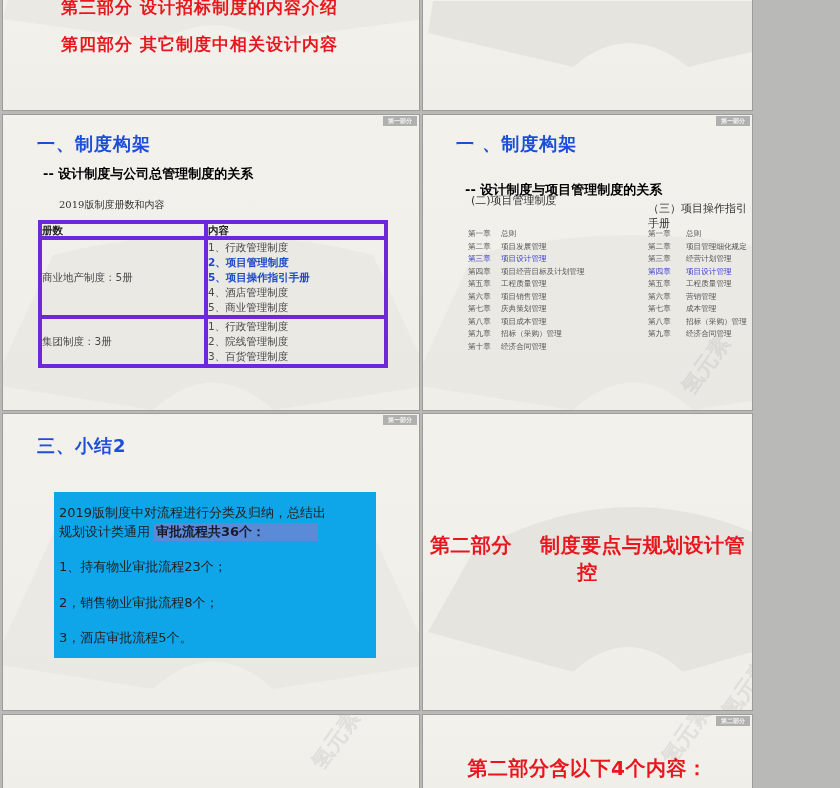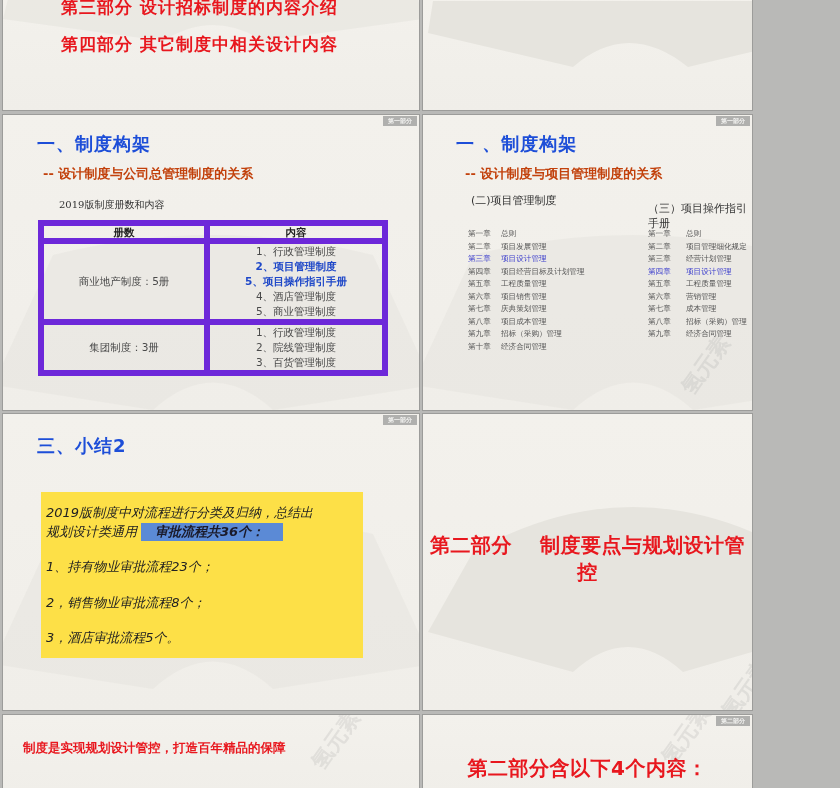--- a/index.html
+++ b/index.html
@@ -39,49 +39,48 @@
     background: #b0b0ae; color: #f4f4f2;
     font-size: 6px; line-height: 10px; padding: 0 5px;
     font-weight: bold;
   }
 
   .red { color: #e8171e; }
 
   .p1 { position: absolute; left: 58px; font-size: 17px; letter-spacing: 1px; font-weight: bold; }
 
   .h1 { position: absolute; font-size: 18px; font-weight: bold; color: #1d4ed8; letter-spacing: 1px; }
-  .h2 { position: absolute; font-size: 13px; font-weight: bold; color: #c2410c; }
+  .h2 { position: absolute; font-size: 13px; font-weight: bold; color: #000000; }
 
   .caption { position: absolute; font-family: "DejaVu Serif", "Liberation Serif", serif; font-size: 10px; color: #333; }
 
   table.rel {
     position: absolute; left: 35px; top: 105px; width: 350px;
     border-collapse: collapse; font-size: 10.5px; color: #4a4a4a;
   }
-  table.rel th, table.rel td { border: 6px solid #6d28d9; text-align: center; }
+  table.rel th, table.rel td { border: 4px solid #6d28d9; text-align: left; }
   table.rel th { font-weight: bold; color: #222; height: 14px; line-height: 12px; font-size: 10.5px; }
   table.rel td.l { width: 166px; }
   table.rel td.r div { line-height: 15px; }
   table.rel td.r .hl { color: #1f48c8; font-weight: bold; }
 
   .chapter-list { position: absolute; font-size: 7.6px; color: #555; line-height: 12.5px; }
   .chapter-list .row { white-space: nowrap; }
   .chapter-list .row .num { display: inline-block; width: 33px; }
   .chapter-list .row.hl { color: #3a3ccc; }
   .col-title { position: absolute; font-size: 11px; color: #333; }
 
   .summary-box {
-    position: absolute; left: 38px; top: 78px; width: 322px; height: 166px;
-    background: #fde047;
-    font-style: italic;
+    position: absolute; left: 51px; top: 78px; width: 322px; height: 166px;
+    background: #0ea5e9;
   }
   .summary-box .line { position: absolute; left: 5px; font-size: 13px; color: #222; white-space: nowrap; }
   .summary-box .hl-span {
     display: inline-block; background: #5b8ad6; color: #1a1a2a; font-weight: bold;
-    padding: 0 14px; margin-left: 4px; width: 142px;
+    padding: 0 2px; margin-left: 4px; width: 164px;
   }
 
   .center-title { position: absolute; left: 0; right: 0; text-align: center; font-size: 20px; font-weight: bold; color: #e8171e; letter-spacing: 0.5px; }
   .watermark { position: absolute; font-size: 22px; color: rgba(150,150,150,0.18); transform: rotate(-55deg); font-weight: bold; white-space: nowrap; }
 </style>
 </head>
 <body>
 
 <div class="slide col-l row-0">
   <div class="fan" style="left:-10px; top:-40px;">
@@ -145,21 +144,21 @@
 
 <div class="slide col-r row-1">
   <div class="fan" style="left:-10px; top:120px;">
     <svg width="440" height="180" viewBox="0 0 440 180">
         <path d="M60 20 Q220 -20 380 20 L440 150 L280 175 Q220 120 160 175 L0 150 Z" fill="#e6e4de" opacity="0.55"></path>
       </svg>
   </div>
   <div class="content">
     <div class="badge">第一部分</div>
     <div class="h1" style="left:33px; top:17px;">一 、制度构架</div>
-    <div class="h2" style="left:42px; top:50px;">-- 设计制度与项目管理制度的关系</div>
+    <div class="h2" style="left:42px; top:66px;">-- 设计制度与项目管理制度的关系</div>
 
     <div class="col-title" style="left:48px; top:78px;">(二)项目管理制度</div>
     <div class="col-title" style="left:225px; top:86px;">（三）项目操作指引手册</div>
 
     <div class="chapter-list" style="left:45px; top:113px;">
       <div class="row"><span class="num">第一章</span><span>总则</span></div>
       <div class="row"><span class="num">第二章</span><span>项目发展管理</span></div>
       <div class="row hl"><span class="num">第三章</span><span>项目设计管理</span></div>
       <div class="row"><span class="num">第四章</span><span>项目经营目标及计划管理</span></div>
       <div class="row"><span class="num">第五章</span><span>工程质量管理</span></div>
@@ -212,21 +211,20 @@
       </svg>
   </div>
   <div class="content">
     <div class="center-title" style="top:118px;">第二部分　 制度要点与规划设计管控</div>
     <div class="watermark" style="left:290px; top:260px;">氢元素</div>
   </div>
 </div>
 
 <div class="slide col-l row-3">
   <div class="content">
-    <div style="position:absolute; left:20px; top:25px; font-size:12.5px; font-weight:bold; color:#e8171e;">制度是实现规划设计管控，打造百年精品的保障</div>
     <div class="watermark" style="left:300px; top:10px;">氢元素</div>
   </div>
 </div>
 
 <div class="slide col-r row-3">
   <div class="content">
     <div class="badge">第二部分</div>
     <div class="center-title" style="top:40px;">第二部分含以下4个内容：</div>
     <div class="watermark" style="left:230px; top:5px;">氢元素</div>
   </div>

